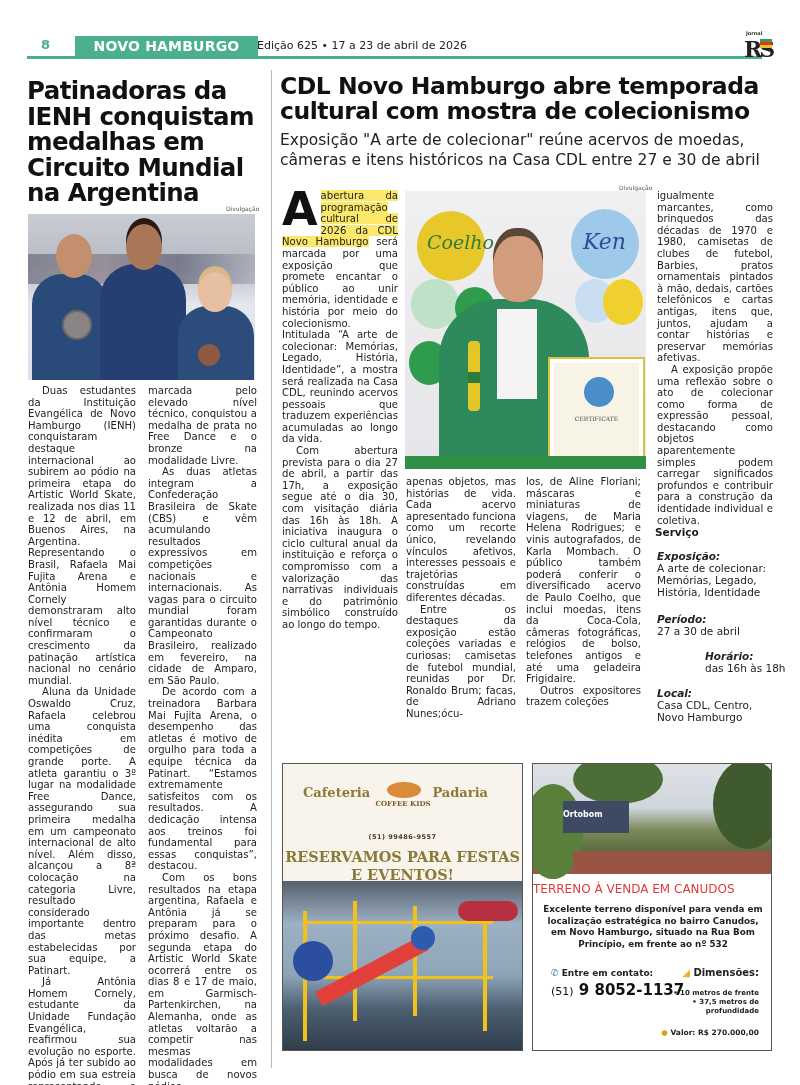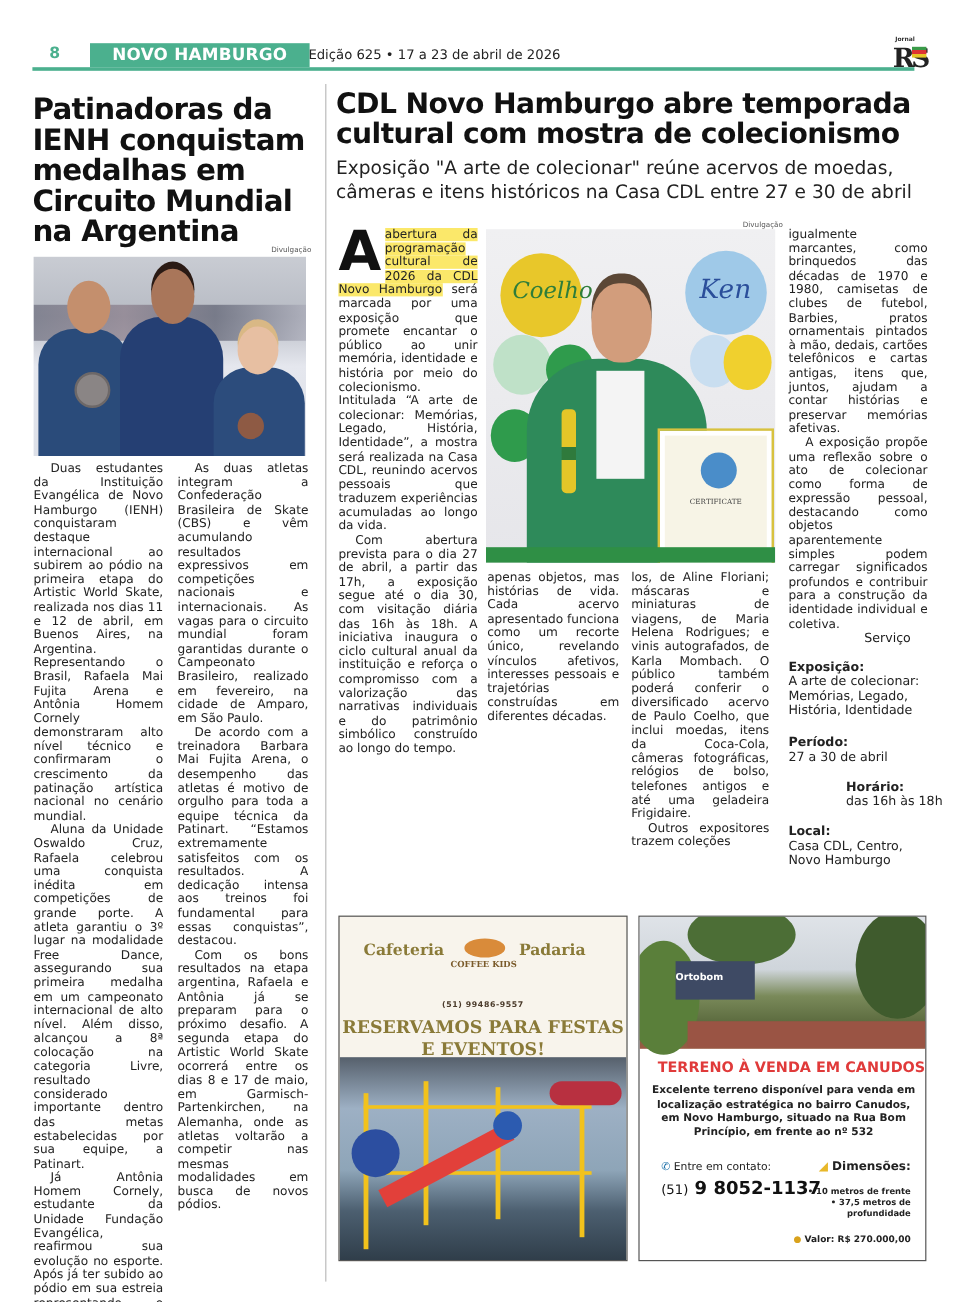--- a/index.html
+++ b/index.html
@@ -48,23 +48,23 @@
   .r-photo .person { position: absolute; left: 34px; top: 108px; width: 150px; height: 170px; background: #2e8a5a; border-radius: 60px 60px 0 0; }
   .r-photo .shirt { position: absolute; left: 92px; top: 118px; width: 40px; height: 90px; background: #f4f4f4; }
   .r-photo .head { position: absolute; left: 88px; top: 45px; width: 50px; height: 66px; background: #d29d7c; border-radius: 45%; box-shadow: 0 -8px 0 #5b4736; }
   .r-photo .cert { position: absolute; left: 145px; top: 168px; width: 93px; height: 112px; background: #f7f4e6; border: 4px solid #fff; outline: 2px solid #d8c23f; }
   .r-photo .globe { position: absolute; left: 30px; top: 14px; width: 30px; height: 30px; border-radius: 50%; background: #4a8dc9; }
   .r-photo .certtxt { position: absolute; left: 0; top: 52px; width: 100%; text-align: center; font-family: "DejaVu Serif", serif; font-size: 6px; color: #444; }
   .r-photo .doll { position: absolute; left: 63px; top: 150px; width: 12px; height: 70px; background: linear-gradient(#e4c628 0 45%, #2f7a3c 45% 60%, #e4c628 60%); border-radius: 4px; }
   .r-photo .flagbar { position: absolute; left: 0; top: 265px; width: 241px; height: 13px; background: #2f8f45; }
 
   
-  .svc-title { position: absolute; left: 639px; top: 526px; width: 120px; text-align: right; font-weight: normal; font-size: 10.5px; }
+  .svc-title { position: absolute; left: 655px; top: 526px; width: 120px; text-align: left; font-weight: bold; font-size: 10.5px; }
   .svc { position: absolute; left: 657px; font-size: 10.5px; line-height: 12px; color: #222; }
-  .svc .k { font-weight: bold; }
+  .svc .k { font-weight: bold; font-style: italic; }
 
   
   .ad1 { position: absolute; left: 282px; top: 763px; width: 241px; height: 288px; background: #f8f4ec; border: 1.5px solid #555; overflow: hidden; }
   .ad1 .w1 { position: absolute; left: 20px; top: 21px; font-family: "DejaVu Serif", serif; font-weight: bold; font-size: 13px; color: #8a7a38; }
   .ad1 .w2 { position: absolute; right: 34px; top: 21px; font-family: "DejaVu Serif", serif; font-weight: bold; font-size: 13px; color: #8a7a38; }
   .ad1 .logo-c { position: absolute; left: 90px; top: 10px; width: 60px; height: 56px; }
   .ad1 .bread { position: absolute; left: 14px; top: 8px; width: 34px; height: 16px; background: #d98b3a; border-radius: 50%; }
   .ad1 .cname { position: absolute; left: 0; top: 26px; width: 60px; text-align: center; font-family: "DejaVu Serif", serif; font-weight: bold; font-size: 7px; line-height: 8px; color: #7a5a2a; }
   .ad1 .phone { position: absolute; left: 0; top: 69px; width: 100%; text-align: center; font-size: 6.5px; font-weight: bold; color: #4a3a2a; letter-spacing: 0.5px; }
   .ad1 .head1 { position: absolute; left: 0; top: 84px; width: 100%; text-align: center; font-family: "DejaVu Serif", serif; font-weight: bold; font-size: 14.5px; line-height: 18px; color: #8a7a38; }
@@ -72,23 +72,23 @@
   .ad1 .pic .bar { position: absolute; background: #f2c21c; }
   .ad1 .pic .slide { position: absolute; left: 36px; top: 110px; width: 120px; height: 16px; background: #e2403a; transform: rotate(-28deg); transform-origin: left; }
   .ad1 .pic .planet { position: absolute; border-radius: 50%; }
 
   .ad2 { position: absolute; left: 532px; top: 763px; width: 240px; height: 288px; border: 1.5px solid #555; background: #fff; overflow: hidden; }
   .ad2 .pic { position: absolute; left: 0; top: 0; width: 100%; height: 110px; background: linear-gradient(180deg,#dfe3e8 0%, #cfd5db 40%, #7a8a5a 60%, #5c6b3f 80%, #9a5a44 100%); }
   .ad2 .pic .tree { position: absolute; border-radius: 50%; background: #5a7f3a; }
   .ad2 .pic .truck { position: absolute; left: 30px; top: 37px; width: 66px; height: 32px; background: #3e4a64; }
   .ad2 .pic .truck span { position: absolute; left: 0; top: 9px; width: 100%; text-align: left; color: #fff; font-size: 8px; font-weight: bold; }
   .ad2 .pic .wall { position: absolute; left: 40px; top: 87px; width: 200px; height: 22px; background: #9a5444; }
-  .ad2 .t1 { position: absolute; left: 0; top: 118px; width: 100%; text-align: right; color: #e03a3a; font-weight: bold; font-size: 12px; }
+  .ad2 .t1 { position: absolute; left: 0; top: 118px; width: 100%; text-align: left; color: #e03a3a; font-weight: normal; font-size: 12px; }
   .ad2 .t2 { position: absolute; left: 8px; top: 140px; width: 224px; text-align: center; font-weight: bold; font-size: 8.8px; line-height: 11.5px; color: #222; }
-  .ad2 .c1 { position: absolute; left: 18px; top: 204px; font-weight: normal; font-size: 9px; color: #222; text-align: center; }
+  .ad2 .c1 { position: absolute; left: 18px; top: 204px; font-weight: bold; font-size: 9px; color: #222; text-align: center; }
   .ad2 .c2 { position: absolute; left: 18px; top: 217px; font-weight: bold; font-size: 15px; color: #111; }
   .ad2 .c2 small { font-size: 11px; font-weight: normal; }
   .ad2 .d1 { position: absolute; right: 12px; top: 203px; font-weight: bold; font-size: 10px; color: #222; }
   .ad2 .d2 { position: absolute; right: 12px; top: 225px; width: 120px; text-align: right; font-weight: bold; font-size: 7px; line-height: 9px; color: #222; }
   .ad2 .v { position: absolute; right: 12px; top: 264px; font-weight: bold; font-size: 7.5px; color: #222; }
   .ico { display: inline-block; }
 </style>
 </head>
 <body>
 
@@ -117,20 +117,21 @@
   <div class="m1"></div>
   <div class="m2"></div>
 </div>
 
 <div class="col" style="left:28px; top:385px; width:108px;">
   <p>Duas estudantes da Instituição Evangélica de Novo Hamburgo (IENH) conquistaram destaque internacional ao subirem ao pódio na primeira etapa do Artistic World Skate, realizada nos dias 11 e 12 de abril, em Buenos Aires, na Argentina. Representando o Brasil, Rafaela Mai Fujita Arena e Antônia Homem Cornely demonstraram alto nível técnico e confirmaram o crescimento da patinação artística nacional no cenário mundial.</p>
   <p>Aluna da Unidade Oswaldo Cruz, Rafaela celebrou uma conquista inédita em competições de grande porte. A atleta garantiu o 3º lugar na modalidade Free Dance, assegurando sua primeira medalha em um campeonato internacional de alto nível. Além disso, alcançou a 8ª colocação na categoria Livre, resultado considerado importante dentro das metas estabelecidas por sua equipe, a Patinart.</p>
   <p>Já Antônia Homem Cornely, estudante da Unidade Fundação Evangélica, reafirmou sua evolução no esporte. Após já ter subido ao pódio em sua estreia representando o Brasil na edição de 2024, a atleta voltou a se destacar neste ano. Em uma disputa</p>
 </div>
 <div class="col" style="left:148px; top:385px; width:109px;">
+  <p style="text-indent:0">marcada pelo elevado nível técnico, conquistou a medalha de prata no Free Dance e o bronze na modalidade Livre.</p>
   <p>As duas atletas integram a Confederação Brasileira de Skate (CBS) e vêm acumulando resultados expressivos em competições nacionais e internacionais. As vagas para o circuito mundial foram garantidas durante o Campeonato Brasileiro, realizado em fevereiro, na cidade de Amparo, em São Paulo.</p>
   <p>De acordo com a treinadora Barbara Mai Fujita Arena, o desempenho das atletas é motivo de orgulho para toda a equipe técnica da Patinart. “Estamos extremamente satisfeitos com os resultados. A dedicação intensa aos treinos foi fundamental para essas conquistas”, destacou.</p>
   <p>Com os bons resultados na etapa argentina, Rafaela e Antônia já se preparam para o próximo desafio. A segunda etapa do Artistic World Skate ocorrerá entre os dias 8 e 17 de maio, em Garmisch-Partenkirchen, na Alemanha, onde as atletas voltarão a competir nas mesmas modalidades em busca de novos pódios.</p>
 </div>
 
 <div class="vsep"></div>
 
 <h1 class="r-title">CDL Novo Hamburgo abre temporada cultural com mostra de colecionismo</h1>
 <h2 class="r-sub" style="font-weight:normal">Exposição "A arte de colecionar" reúne acervos de moedas, câmeras e itens históricos na Casa CDL entre 27 e 30 de abril</h2>
 
@@ -156,20 +157,21 @@
   <div class="doll"></div>
   <div class="cert">
     <div class="globe"></div>
     <div class="certtxt">CERTIFICATE</div>
   </div>
   <div class="flagbar"></div>
 </div>
 
 <div class="col" style="left:406px; top:476px; width:110px;">
   <p style="text-indent:0">apenas objetos, mas histórias de vida. Cada acervo apresentado funciona como um recorte único, revelando vínculos afetivos, interesses pessoais e trajetórias construídas em diferentes décadas.</p>
+  <p>Entre os destaques da exposição estão coleções variadas e curiosas: camisetas de futebol mundial, reunidas por Dr. Ronaldo Brum; facas, de Adriano Nunes;ócu-</p>
 </div>
 <div class="col" style="left:526px; top:476px; width:115px;">
   <p style="text-indent:0">los, de Aline Floriani; máscaras e miniaturas de viagens, de Maria Helena Rodrigues; e vinis autografados, de Karla Mombach. O público também poderá conferir o diversificado acervo de Paulo Coelho, que inclui moedas, itens da Coca-Cola, câmeras fotográficas, relógios de bolso, telefones antigos e até uma geladeira Frigidaire.</p>
   <p>Outros expositores trazem coleções</p>
 </div>
 <div class="col" style="left:657px; top:190px; width:116px;">
   <p style="text-indent:0">igualmente marcantes, como brinquedos das décadas de 1970 e 1980, camisetas de clubes de futebol, Barbies, pratos ornamentais pintados à mão, dedais, cartões telefônicos e cartas antigas, itens que, juntos, ajudam a contar histórias e preservar memórias afetivas.</p>
   <p>A exposição propõe uma reflexão sobre o ato de colecionar como forma de expressão pessoal, destacando como objetos aparentemente simples podem carregar significados profundos e contribuir para a construção da identidade individual e coletiva.</p>
 </div>
 

